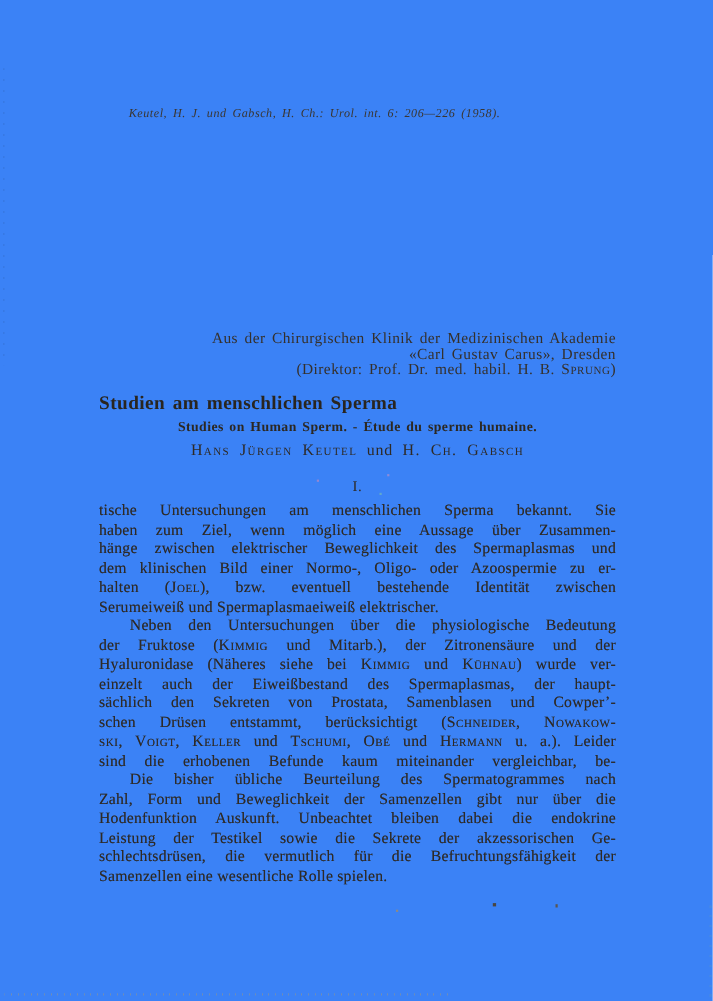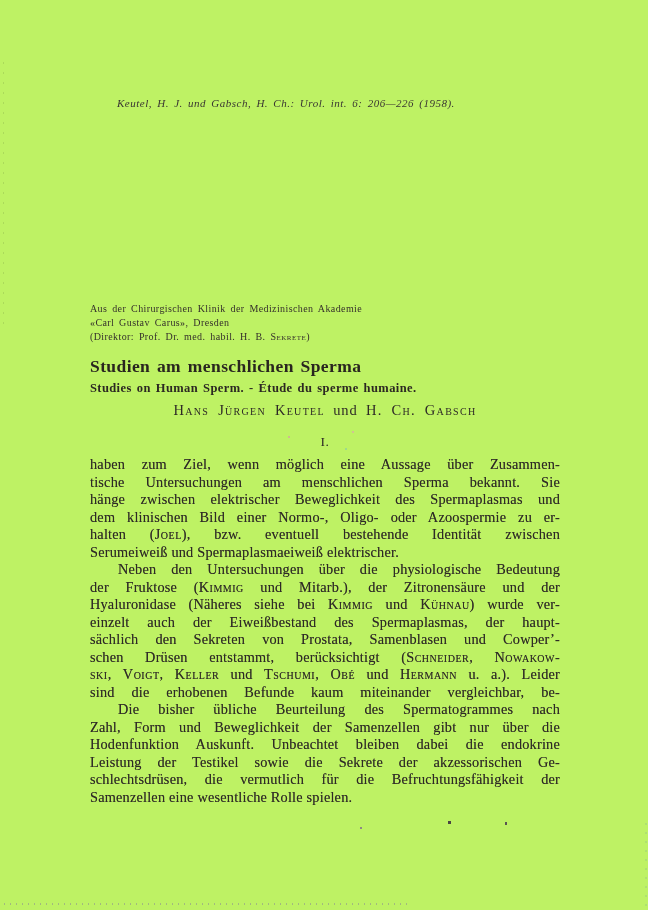--- a/index.html
+++ b/index.html
@@ -1,45 +1,45 @@
 <!DOCTYPE html>
 <html><head>
 <meta charset="utf-8">
 <style>
   html,body{margin:0;padding:0;background:#ffffff;}
   .page{
     position:relative;
     width:648px;height:910px;
-    background:#bef264;
+    background:#3b82f6;
     overflow:hidden;
     font-family:"Liberation Serif","DejaVu Serif",serif;
     color:#2e2a26;
   }
   .page *{box-sizing:border-box;}
 
   .citation{
     position:absolute;left:117px;top:97px;
     font-style:italic;font-size:11px;letter-spacing:.5px;word-spacing:2px;
     color:#3a3632;
   }
 
   .affiliation{
     position:absolute;left:90px;top:302px;width:470px;
-    text-align:left;font-size:10px;line-height:14px;
+    text-align:right;font-size:14px;line-height:14px;
     letter-spacing:.4px;word-spacing:2px;color:#35302b;
   }
 
   .title{
     position:absolute;left:90px;top:356px;width:470px;
     text-align:left;font-weight:bold;font-size:17.5px;
     letter-spacing:.4px;word-spacing:2px;color:#29251f;
   }
   .subtitle{
     position:absolute;left:90px;top:381px;width:470px;
-    text-align:left;font-weight:bold;font-size:12.5px;
+    text-align:center;font-weight:bold;font-size:12.5px;
     letter-spacing:.4px;word-spacing:1.5px;color:#2c2822;
   }
   .authors{
     position:absolute;left:90px;top:402px;width:470px;
     text-align:center;font-size:14.5px;letter-spacing:.8px;word-spacing:4px;
     color:#2e2a26;
   }
   .section-heading{
     position:absolute;left:90px;top:434px;width:470px;
     text-align:center;font-size:13.5px;letter-spacing:.5px;color:#2e2a26;
@@ -88,33 +88,33 @@
 </head>
 <body>
 
 <div class="page">
 
   <div class="citation">Keutel, H. J. und Gabsch, H. Ch.: Urol. int. 6: 206—226 (1958).</div>
 
   <div class="affiliation">
     <div>Aus der Chirurgischen Klinik der Medizinischen Akademie</div>
     <div>«Carl Gustav Carus», Dresden</div>
-    <div>(Direktor: Prof. Dr. med. habil. H. B. <span class="sc">Sekrete</span>)</div>
+    <div>(Direktor: Prof. Dr. med. habil. H. B. <span class="sc">Sprung</span>)</div>
   </div>
 
   <div class="title">Studien am menschlichen Sperma</div>
   <div class="subtitle">Studies on Human Sperm. - Étude du sperme humaine.</div>
   <div class="authors"><span class="sc">Hans Jürgen Keutel</span> und <span class="sc">H. Ch. Gabsch</span></div>
 
   <div class="section-heading">I.</div>
 
   <div class="body-text">
       <div class="para">
+        <div class="line">tische Untersuchungen am menschlichen Sperma bekannt. Sie</div>
         <div class="line">haben zum Ziel, wenn möglich eine Aussage über Zusammen-</div>
-        <div class="line">tische Untersuchungen am menschlichen Sperma bekannt. Sie</div>
         <div class="line">hänge zwischen elektrischer Beweglichkeit des Spermaplasmas und</div>
         <div class="line">dem klinischen Bild einer Normo-, Oligo- oder Azoospermie zu er-</div>
         <div class="line">halten (<span class="sc">Joel</span>), bzw. eventuell bestehende Identität zwischen</div>
         <div class="line flush">Serumeiweiß und Spermaplasmaeiweiß elektrischer.</div>
       </div>
       <div class="para">
         <div class="line indent">Neben den Untersuchungen über die physiologische Bedeutung</div>
         <div class="line">der Fruktose (<span class="sc">Kimmig</span> und Mitarb.), der Zitronensäure und der</div>
         <div class="line">Hyaluronidase (Näheres siehe bei <span class="sc">Kimmig</span> und <span class="sc">Kühnau</span>) wurde ver-</div>
         <div class="line">einzelt auch der Eiweißbestand des Spermaplasmas, der haupt-</div>

